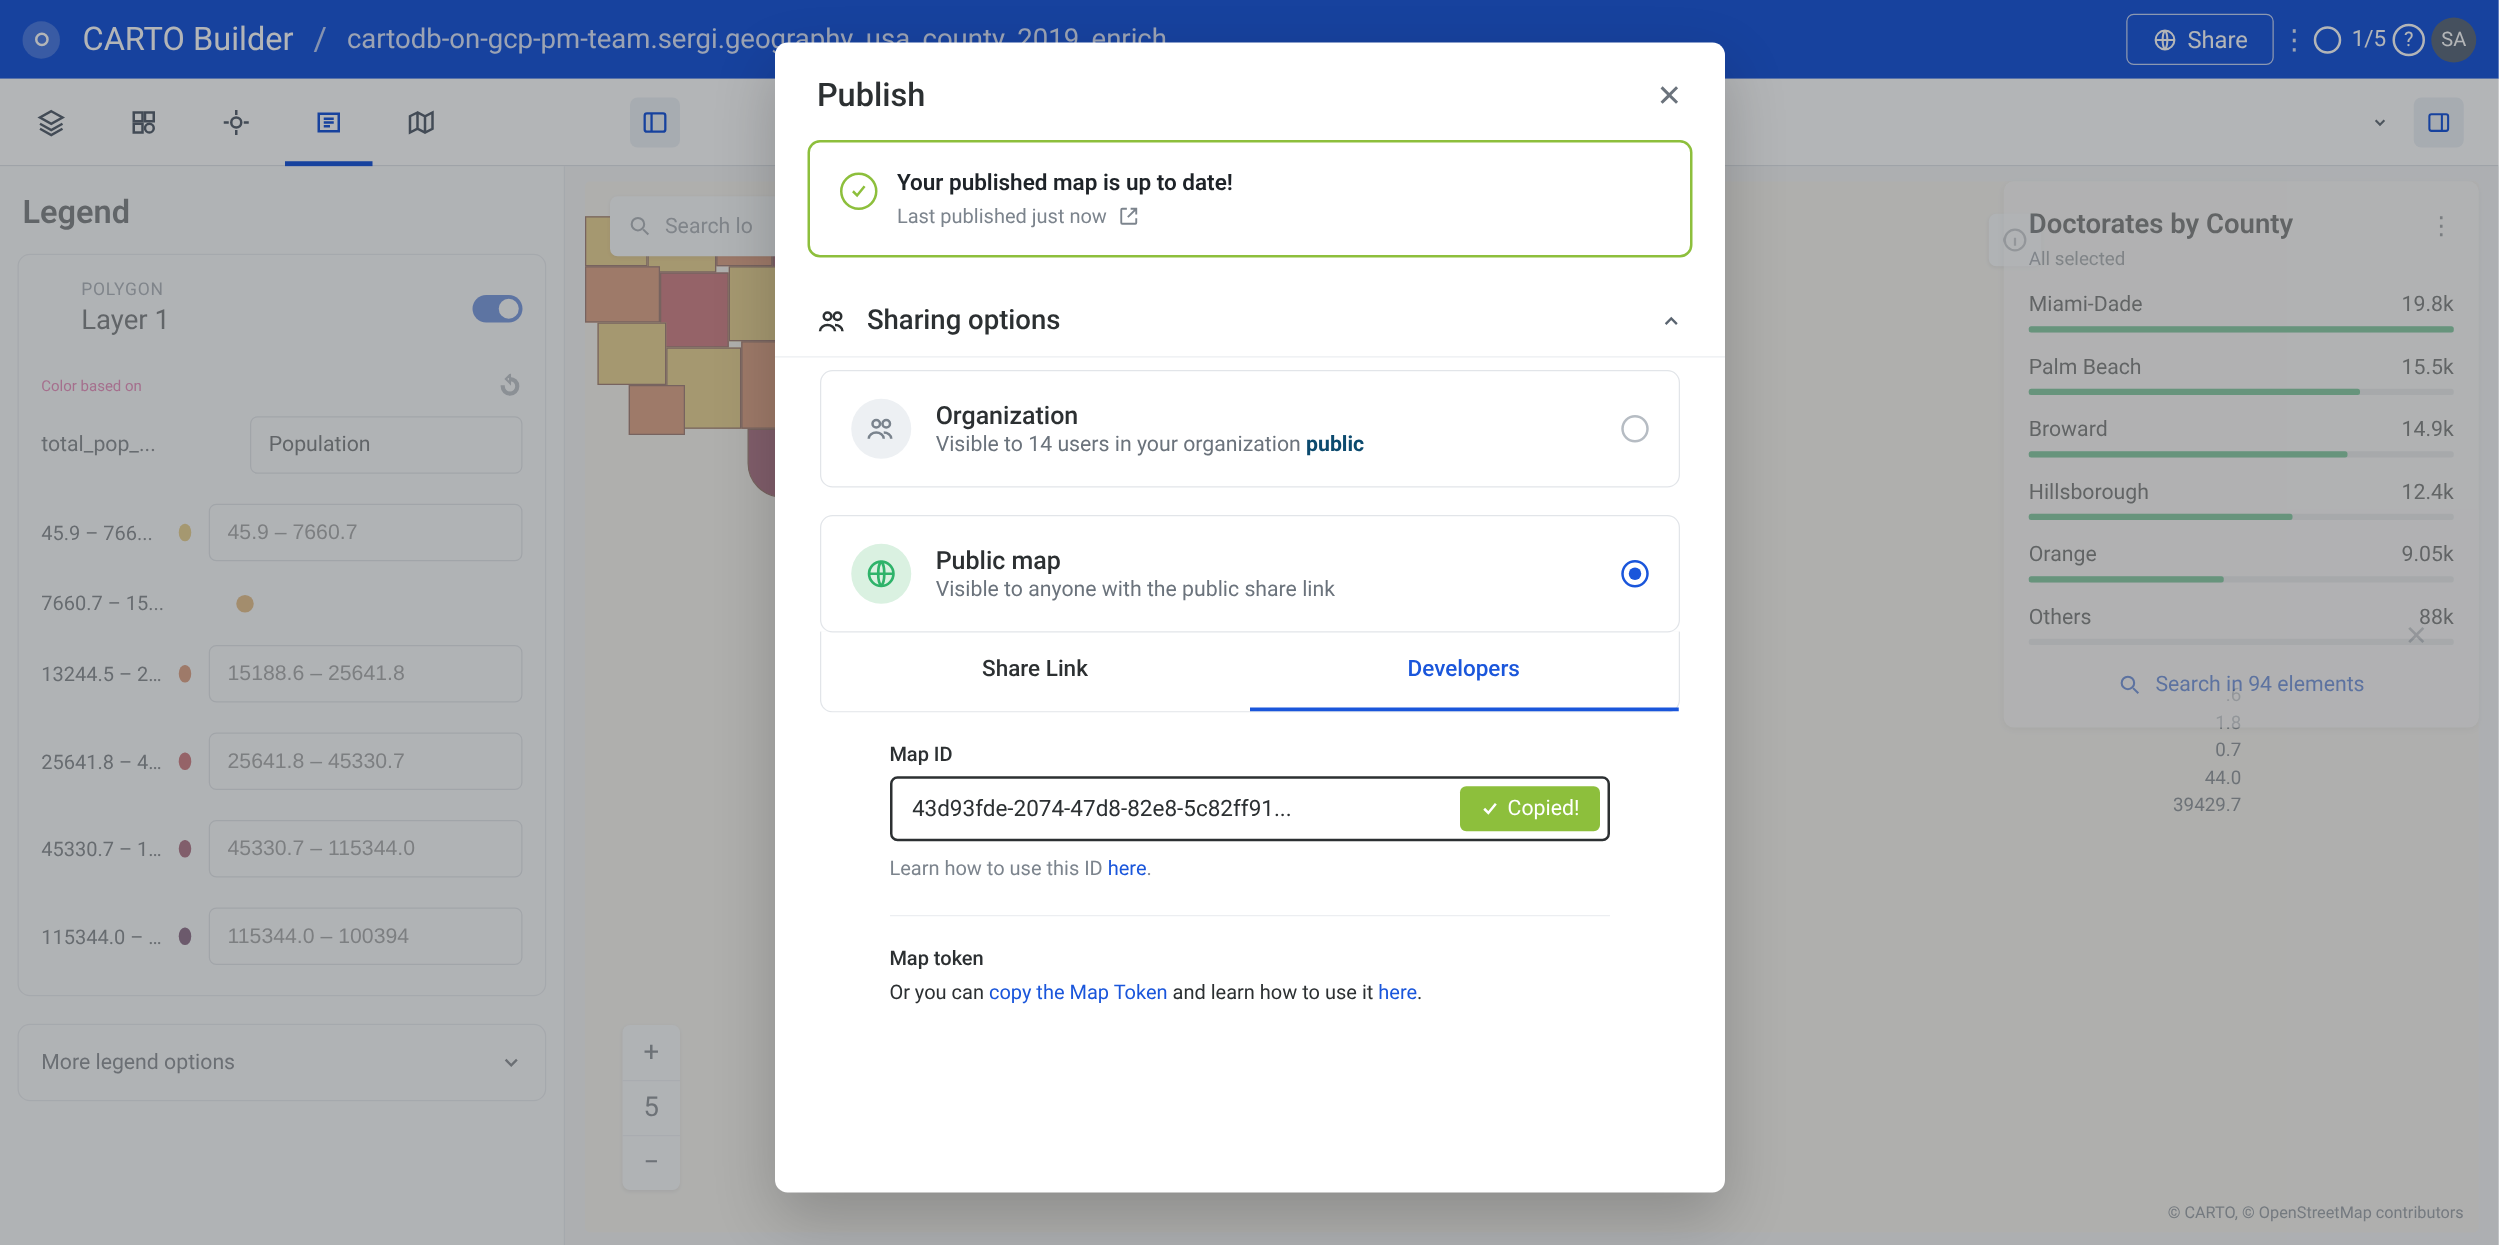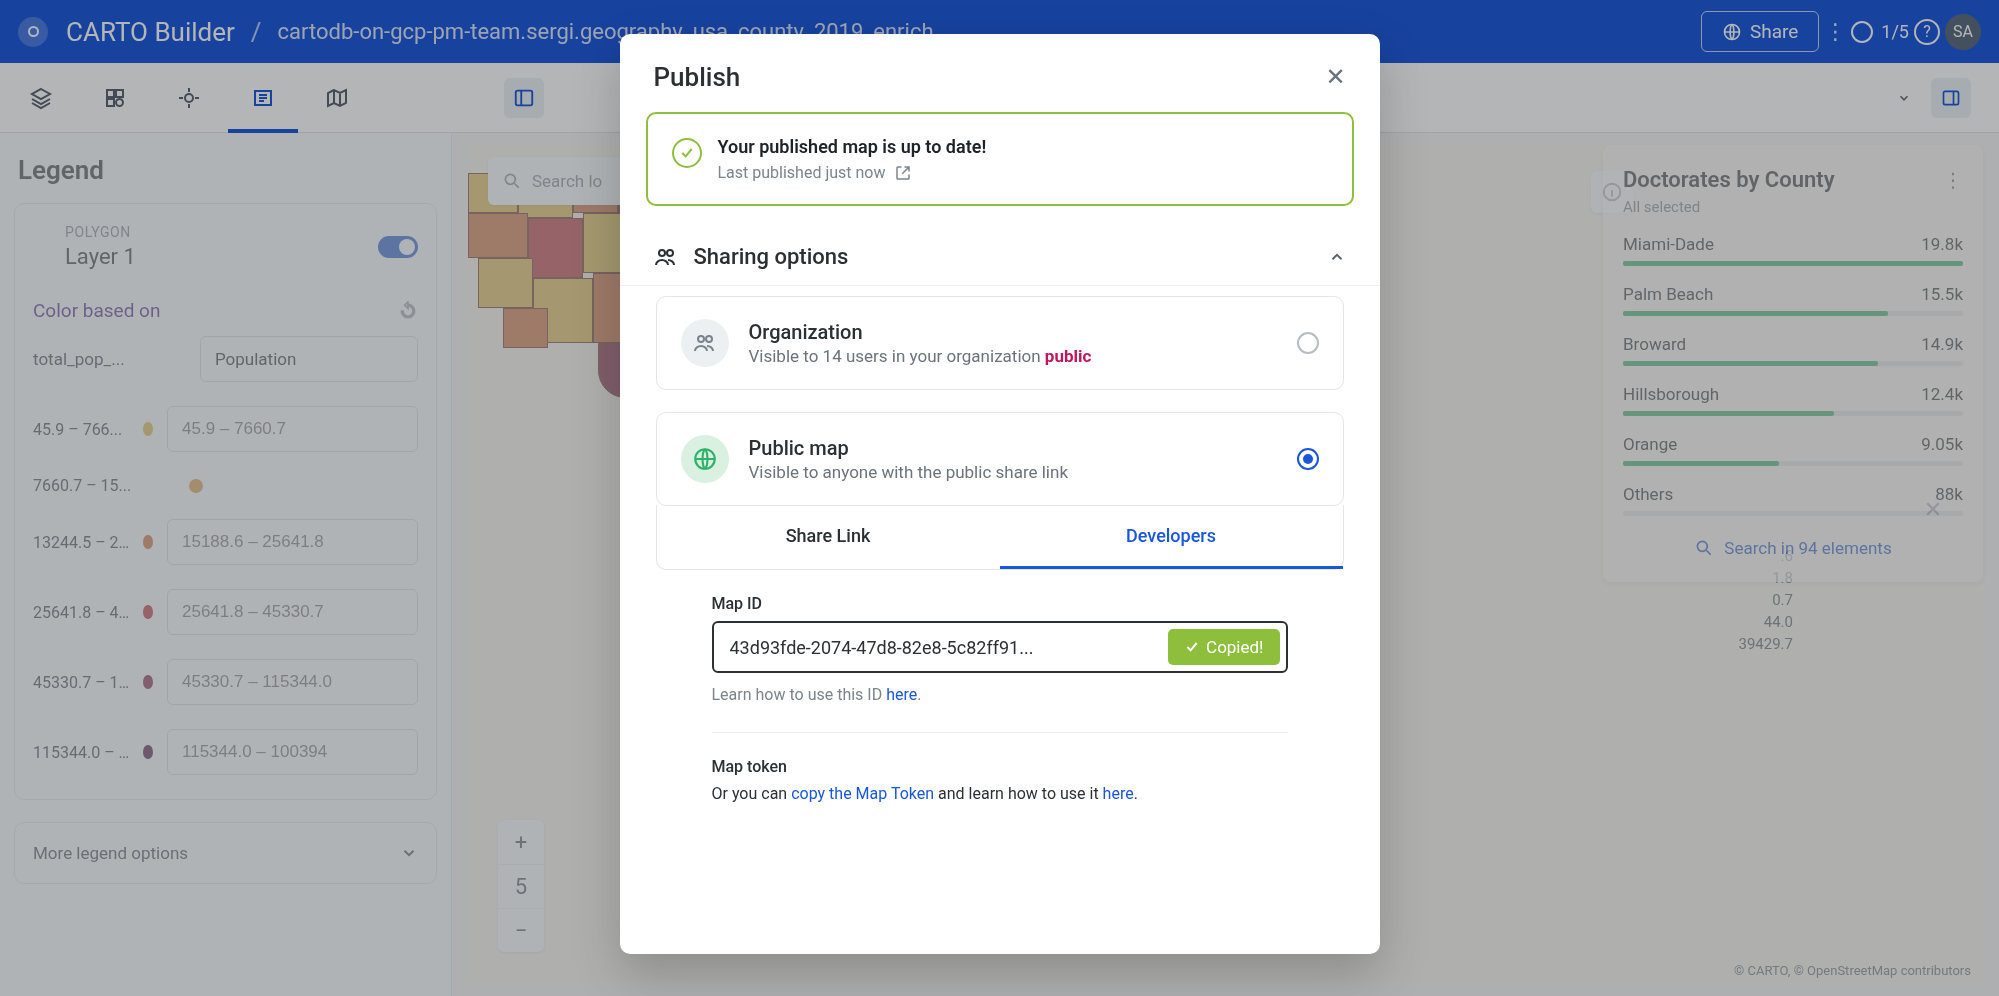--- a/index.html
+++ b/index.html
@@ -84,21 +84,21 @@
   border:1px solid #e2e5e9;border-radius:10px;padding:20px 18px 24px;
 }
 .legend-top { display:flex;align-items:center;justify-content:space-between;margin-left:32px;}
 .poly-label { font-size:14px;letter-spacing:.6px;color:#7d8690;margin-bottom:4px;}
 .layer-name { font-size:22px;}
 .toggle {
   width:40px;height:22px;border-radius:11px;background:#1a56db;position:relative;
 }
 .toggle::after { content:"";position:absolute;right:3px;top:3px;width:16px;height:16px;border-radius:50%;background:#fff;}
 .color-based { display:flex;align-items:center;justify-content:space-between;margin-top:30px;}
-.color-based-lbl { font-size:19px;color:#4c1d95;}
+.color-based-lbl { font-size:12px;color:#ec4899;}
 .restore-ic { color:#9aa2ab;}
 .field-row { display:flex;gap:12px;margin-top:14px;}
 .field-name { font-size:17px;color:#3b4248;align-self:center;width:155px;overflow:hidden;text-overflow:ellipsis;white-space:nowrap;}
 .field-sel {
   flex:1;border:1px solid #d7dbe0;border-radius:6px;padding:12px 14px;font-size:17px;color:#2c3032;
 }
 .bucket-row { display:flex;align-items:center;gap:14px;margin-top:24px;}
 .bucket-lbl { font-size:16px;color:#3b4248;width:142px;overflow:hidden;text-overflow:ellipsis;white-space:nowrap;}
 .bucket-dot { width:14px;height:14px;border-radius:50%;}
 .bucket-input {
@@ -537,21 +537,21 @@
 
     <div class="option-list">
       <div class="option-card" style="margin-top:0">
         <div class="opt-ic gray">
           <svg width="24" height="24" viewBox="0 0 24 24">
               <path fill="none" stroke="currentColor" stroke-width="2" d="M16 11a3 3 0 100-6 3 3 0 000 6zM8 11a3 3 0 100-6 3 3 0 000 6zM2 20c0-3 3-5 6-5s6 2 6 5M14 15c3 0 6 2 6 5"></path>
             </svg>
         </div>
         <div>
           <div class="opt-title">Organization</div>
-          <div class="opt-sub"><span>Visible to 14 users in your organization </span><strong style="color:#be185d">public</strong></div>
+          <div class="opt-sub"><span>Visible to 14 users in your organization </span><strong style="color:#0c4a6e">public</strong></div>
         </div>
         <div class="radio"></div>
       </div>
 
       <div class="option-card" style="padding-bottom:0;overflow:hidden">
         <div style="display:flex;gap:20px;align-items:center;width:100%;padding-bottom:22px">
           <div class="opt-ic green">
             <svg width="26" height="26" viewBox="0 0 24 24">
                 <circle cx="12" cy="12" r="9" fill="none" stroke="currentColor" stroke-width="2"></circle>
                 <path fill="none" stroke="currentColor" stroke-width="2" d="M3 12h18M12 3c3 3 3 15 0 18M12 3c-3 3-3 15 0 18"></path>

